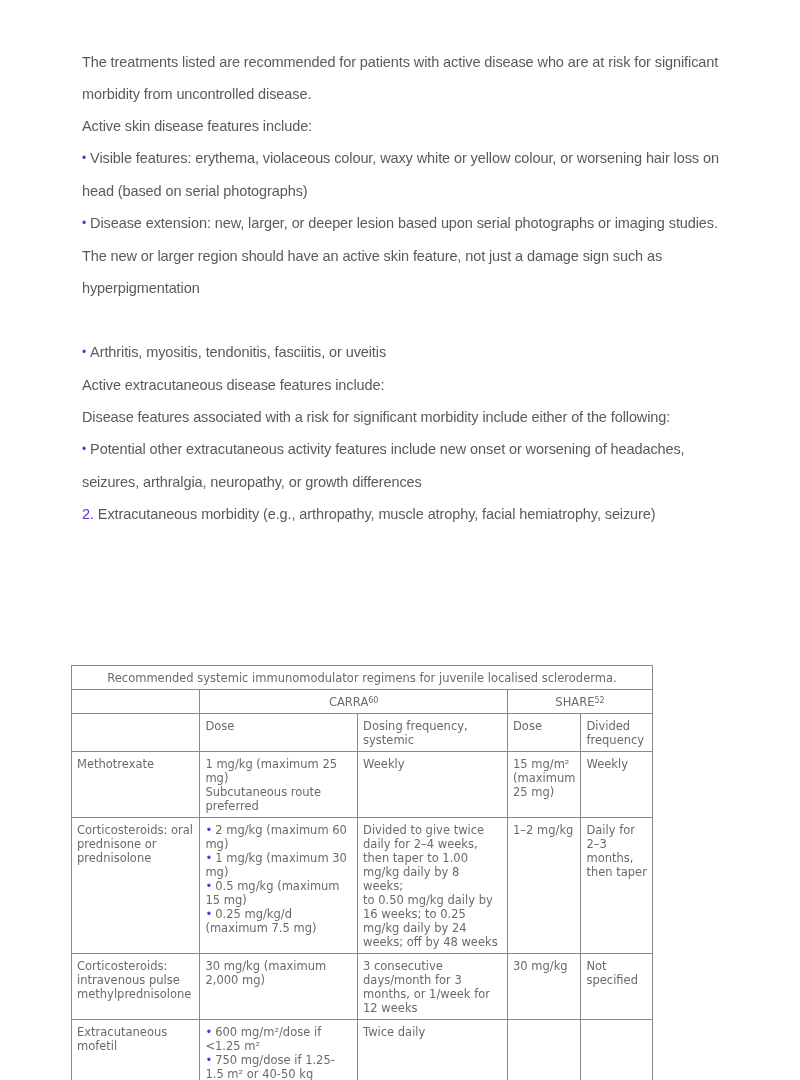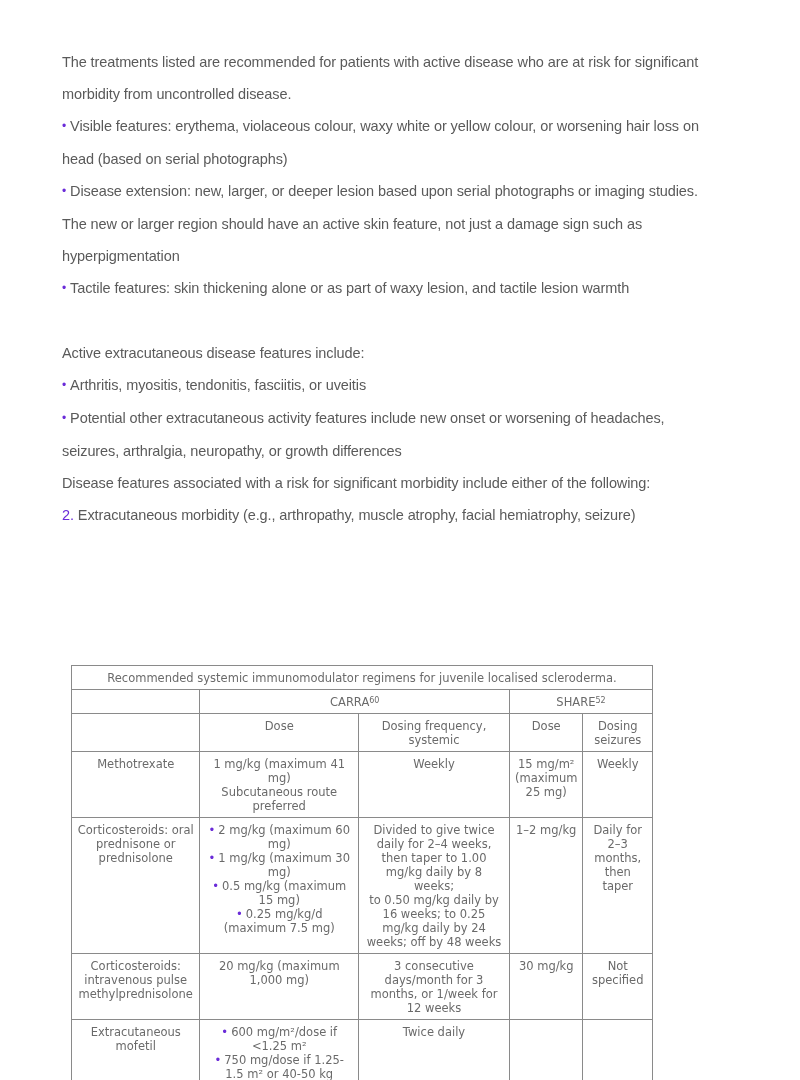--- a/index.html
+++ b/index.html
@@ -1,41 +1,41 @@
 <!DOCTYPE html>
 <html><head>
 <meta charset="utf-8">
 <style>
   html, body { margin: 0; padding: 0; background: #ffffff; }
   body { width: 800px; height: 1080px; position: relative; overflow: hidden; font-family: "Liberation Sans", sans-serif; color: #5a5a5a; }
-  .content { position: absolute; left: 62px; top: 46px; width: 650px; }
+  .content { position: absolute; left: 82px; top: 46px; width: 650px; }
   .p { font-size: 14.5px; line-height: 32px; margin: 0; letter-spacing: -0.1px; }
   .spacer { height: 32px; }
   .bullet { color: #6a2bd8; font-size: 12px; margin-right: 4px; position: relative; top: -1px; }
   .num { color: #6a2bd8; }
   table.reg { position: absolute; left: 71px; top: 665px; width: 582px; border-collapse: collapse; font-family: "DejaVu Sans", sans-serif; font-size: 11.5px; color: #6a6a6a; line-height: 14px; }
-  table.reg td { border: 1px solid #8a8a8a; padding: 5px 5px 4px 5px; vertical-align: top; text-align: center; }
+  table.reg td { border: 1px solid #8a8a8a; padding: 5px 5px 4px 5px; vertical-align: top; }
   table.reg td.center { text-align: center; }
   .cap { padding: 5px 5px 5px 5px; }
   .tb { color: #6a2bd8; margin-right: 3px; }
   sup { font-size: 8px; vertical-align: top; position: relative; top: -1px; }
 </style>
 </head>
 <body>
 
 <div class="content">
   <p class="p">The treatments listed are recommended for patients with active disease who are at risk for significant morbidity from uncontrolled disease.</p>
+  <p class="p">Active skin disease features include:</p>
   <p class="p"><span class="bullet">•</span><span>Visible features: erythema, violaceous colour, waxy white or yellow colour, or worsening hair loss on head (based on serial photographs)</span></p>
   <p class="p"><span class="bullet">•</span><span>Disease extension: new, larger, or deeper lesion based upon serial photographs or imaging studies. The new or larger region should have an active skin feature, not just a damage sign such as hyperpigmentation</span></p>
-  <p class="p"><span class="bullet">•</span><span>Tactile features: skin thickening alone or as part of waxy lesion, and tactile lesion warmth</span></p>
   <div class="spacer"></div>
+  <p class="p"><span class="bullet">•</span><span>Arthritis, myositis, tendonitis, fasciitis, or uveitis</span></p>
   <p class="p">Active extracutaneous disease features include:</p>
-  <p class="p"><span class="bullet">•</span><span>Arthritis, myositis, tendonitis, fasciitis, or uveitis</span></p>
+  <p class="p">Disease features associated with a risk for significant morbidity include either of the following:</p>
   <p class="p"><span class="bullet">•</span><span>Potential other extracutaneous activity features include new onset or worsening of headaches, seizures, arthralgia, neuropathy, or growth differences</span></p>
-  <p class="p">Disease features associated with a risk for significant morbidity include either of the following:</p>
   <p class="p"><span class="num">2.</span> <span>Extracutaneous morbidity (e.g., arthropathy, muscle atrophy, facial hemiatrophy, seizure)</span></p>
 </div>
 
 <table class="reg">
   <colgroup>
     <col style="width:130px">
       <col style="width:191px">
       <col style="width:186px">
       <col style="width:71px">
       <col style="width:73px">
@@ -47,26 +47,26 @@
   <tr>
     <td></td>
     <td colspan="2" class="center"><span>CARRA</span><sup>60</sup></td>
     <td colspan="2" class="center"><span>SHARE</span><sup>52</sup></td>
   </tr>
   <tr style="height:37px">
     <td></td>
     <td>Dose</td>
     <td>Dosing frequency, systemic</td>
     <td>Dose</td>
-    <td>Dosing seizures</td>
+    <td>Divided frequency</td>
   </tr>
   <tr style="height:51px">
     <td>Methotrexate</td>
     <td>
-          <div>1 mg/kg (maximum 41 mg)</div>
+          <div>1 mg/kg (maximum 25 mg)</div>
           <div>Subcutaneous route preferred</div>
         </td>
     <td>Weekly</td>
     <td>15 mg/m² (maximum 25 mg)</td>
     <td>Weekly</td>
   </tr>
   <tr style="height:95px">
     <td>Corticosteroids: oral prednisone or prednisolone</td>
     <td>
       <div><span class="tb">•</span><span>2 mg/kg (maximum 60 mg)</span></div>
@@ -76,21 +76,21 @@
     </td>
     <td>
           <div>Divided to give twice daily for 2–4 weeks, then taper to 1.00 mg/kg daily by 8 weeks;</div>
           <div>to 0.50 mg/kg daily by 16 weeks; to 0.25 mg/kg daily by 24 weeks; off by 48 weeks</div>
         </td>
     <td>1–2 mg/kg</td>
     <td>Daily for 2–3 months, then taper</td>
   </tr>
   <tr style="height:50px">
     <td>Corticosteroids: intravenous pulse methylprednisolone</td>
-    <td>20 mg/kg (maximum 1,000 mg)</td>
+    <td>30 mg/kg (maximum 2,000 mg)</td>
     <td>3 consecutive days/month for 3 months, or 1/week for 12 weeks</td>
     <td>30 mg/kg</td>
     <td>Not specified</td>
   </tr>
   <tr style="height:80px">
     <td>Extracutaneous mofetil</td>
     <td>
       <div><span class="tb">•</span><span>600 mg/m²/dose if &lt;1.25 m²</span></div>
       <div><span class="tb">•</span><span>750 mg/dose if 1.25-1.5 m² or 40-50 kg</span></div>
       <div><span class="tb">•</span><span>1000 mg/dose if &gt;1.5 m² or &gt;50 kg</span></div>

